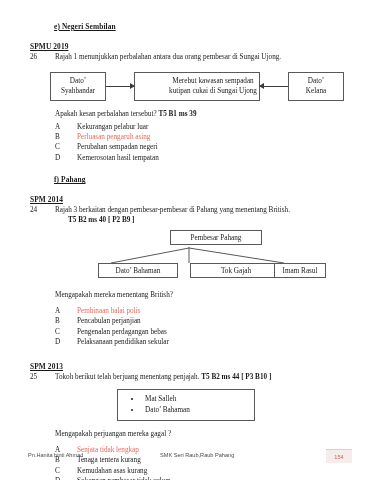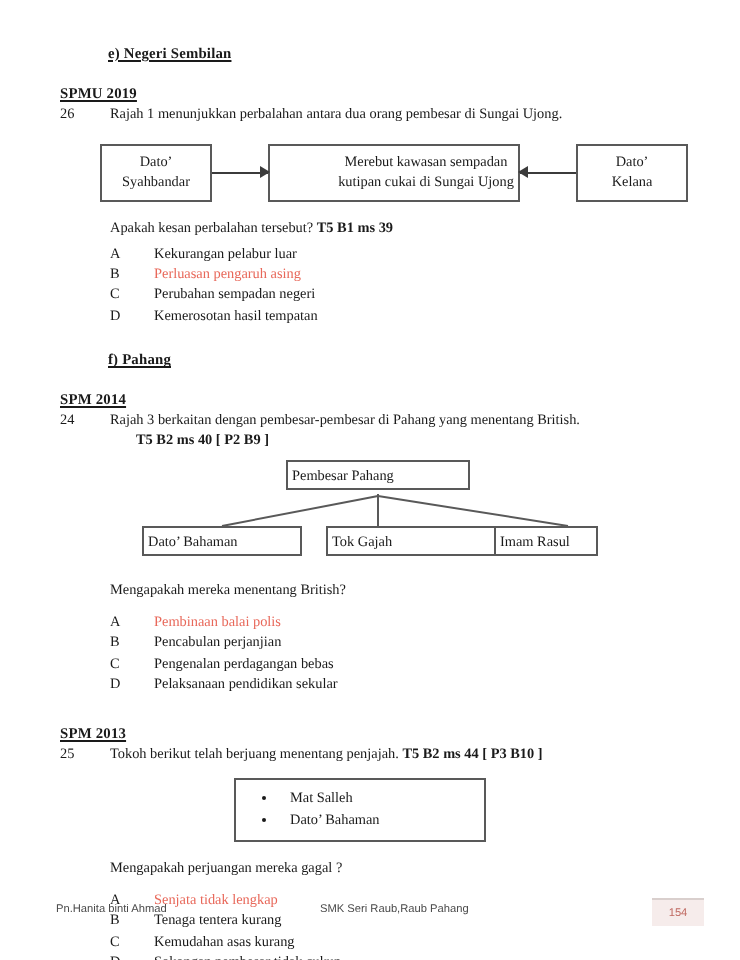--- a/index.html
+++ b/index.html
@@ -128,35 +128,36 @@
   .tree {
     position: relative;
     height: 52px;
     margin: 5px 0 0 0;
   }
   .tnode {
     position: absolute;
     border: 1px solid #595959;
     background: #fff;
     font-size: 7.2px;
-    text-align: left;
+    text-align: center;
     padding: 2.5px 2px;
     box-sizing: border-box;
     white-space: nowrap;
+    margin-left: 27px;
   }
   .tnode.root     { left: 113px; top: 0;  width: 92px; }
   .tnode.c1       { left: 41px;  top: 33px; width: 80px; }
   .tnode.c2       { left: 133px; top: 33px; width: 92px; }
   .tnode.c3       { left: 217px; top: 33px; width: 52px; }
   .tree svg { position: absolute; left: 0; top: 0; }
 
   
   .bulletbox {
     border: 1px solid #595959;
-    width: 126px;
+    width: 138px;
     margin: 7px 0 0 87px;
     padding: 4px 4px 4px 2px;
     box-sizing: border-box;
     background: #fff;
   }
   .bulletbox ul {
     margin: 0;
     padding: 0 0 0 22px;
     list-style: disc;
   }

